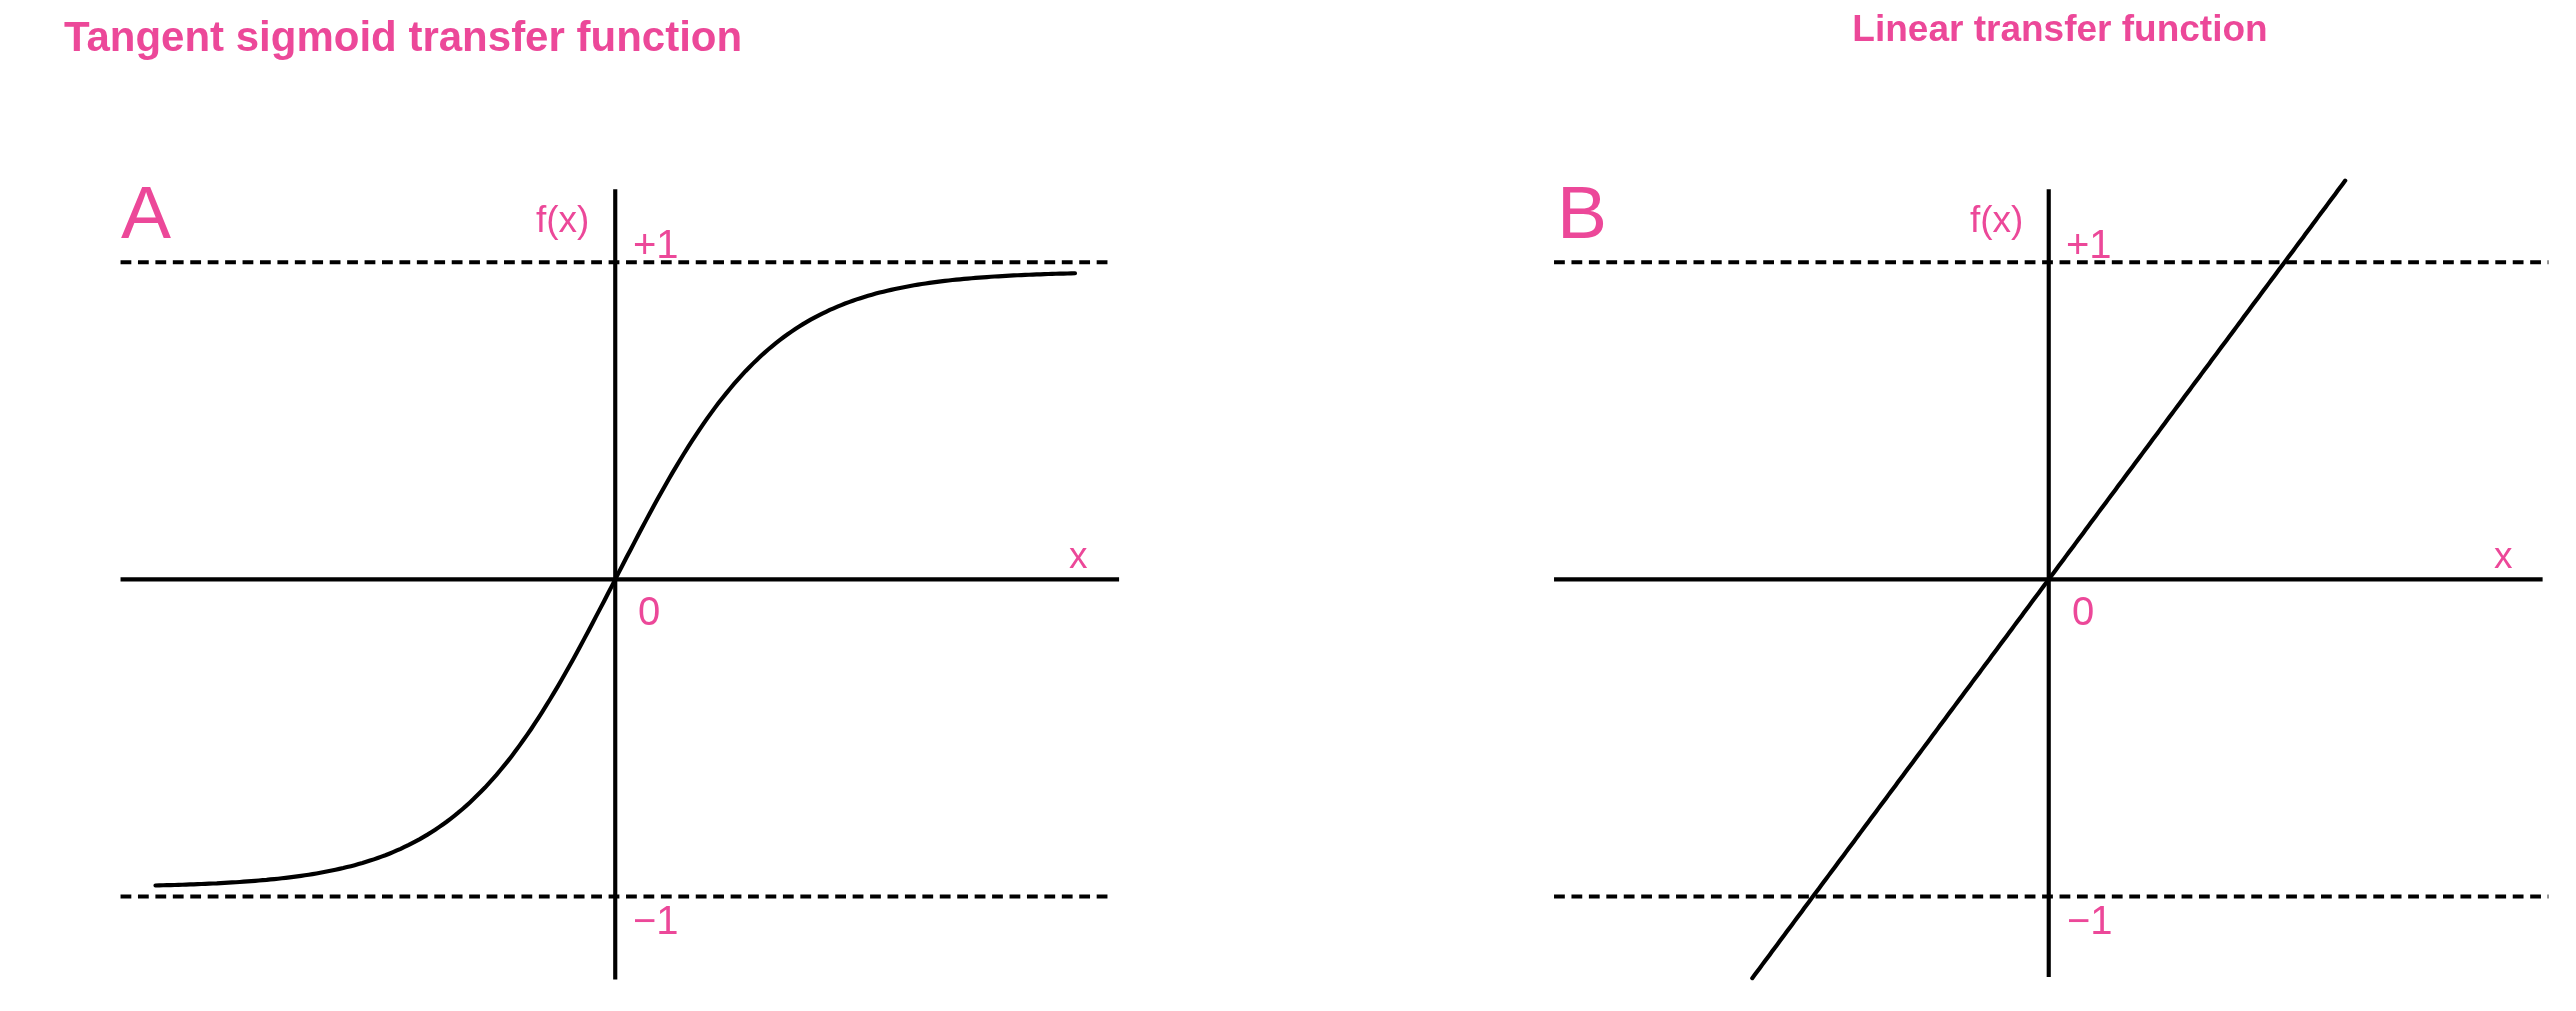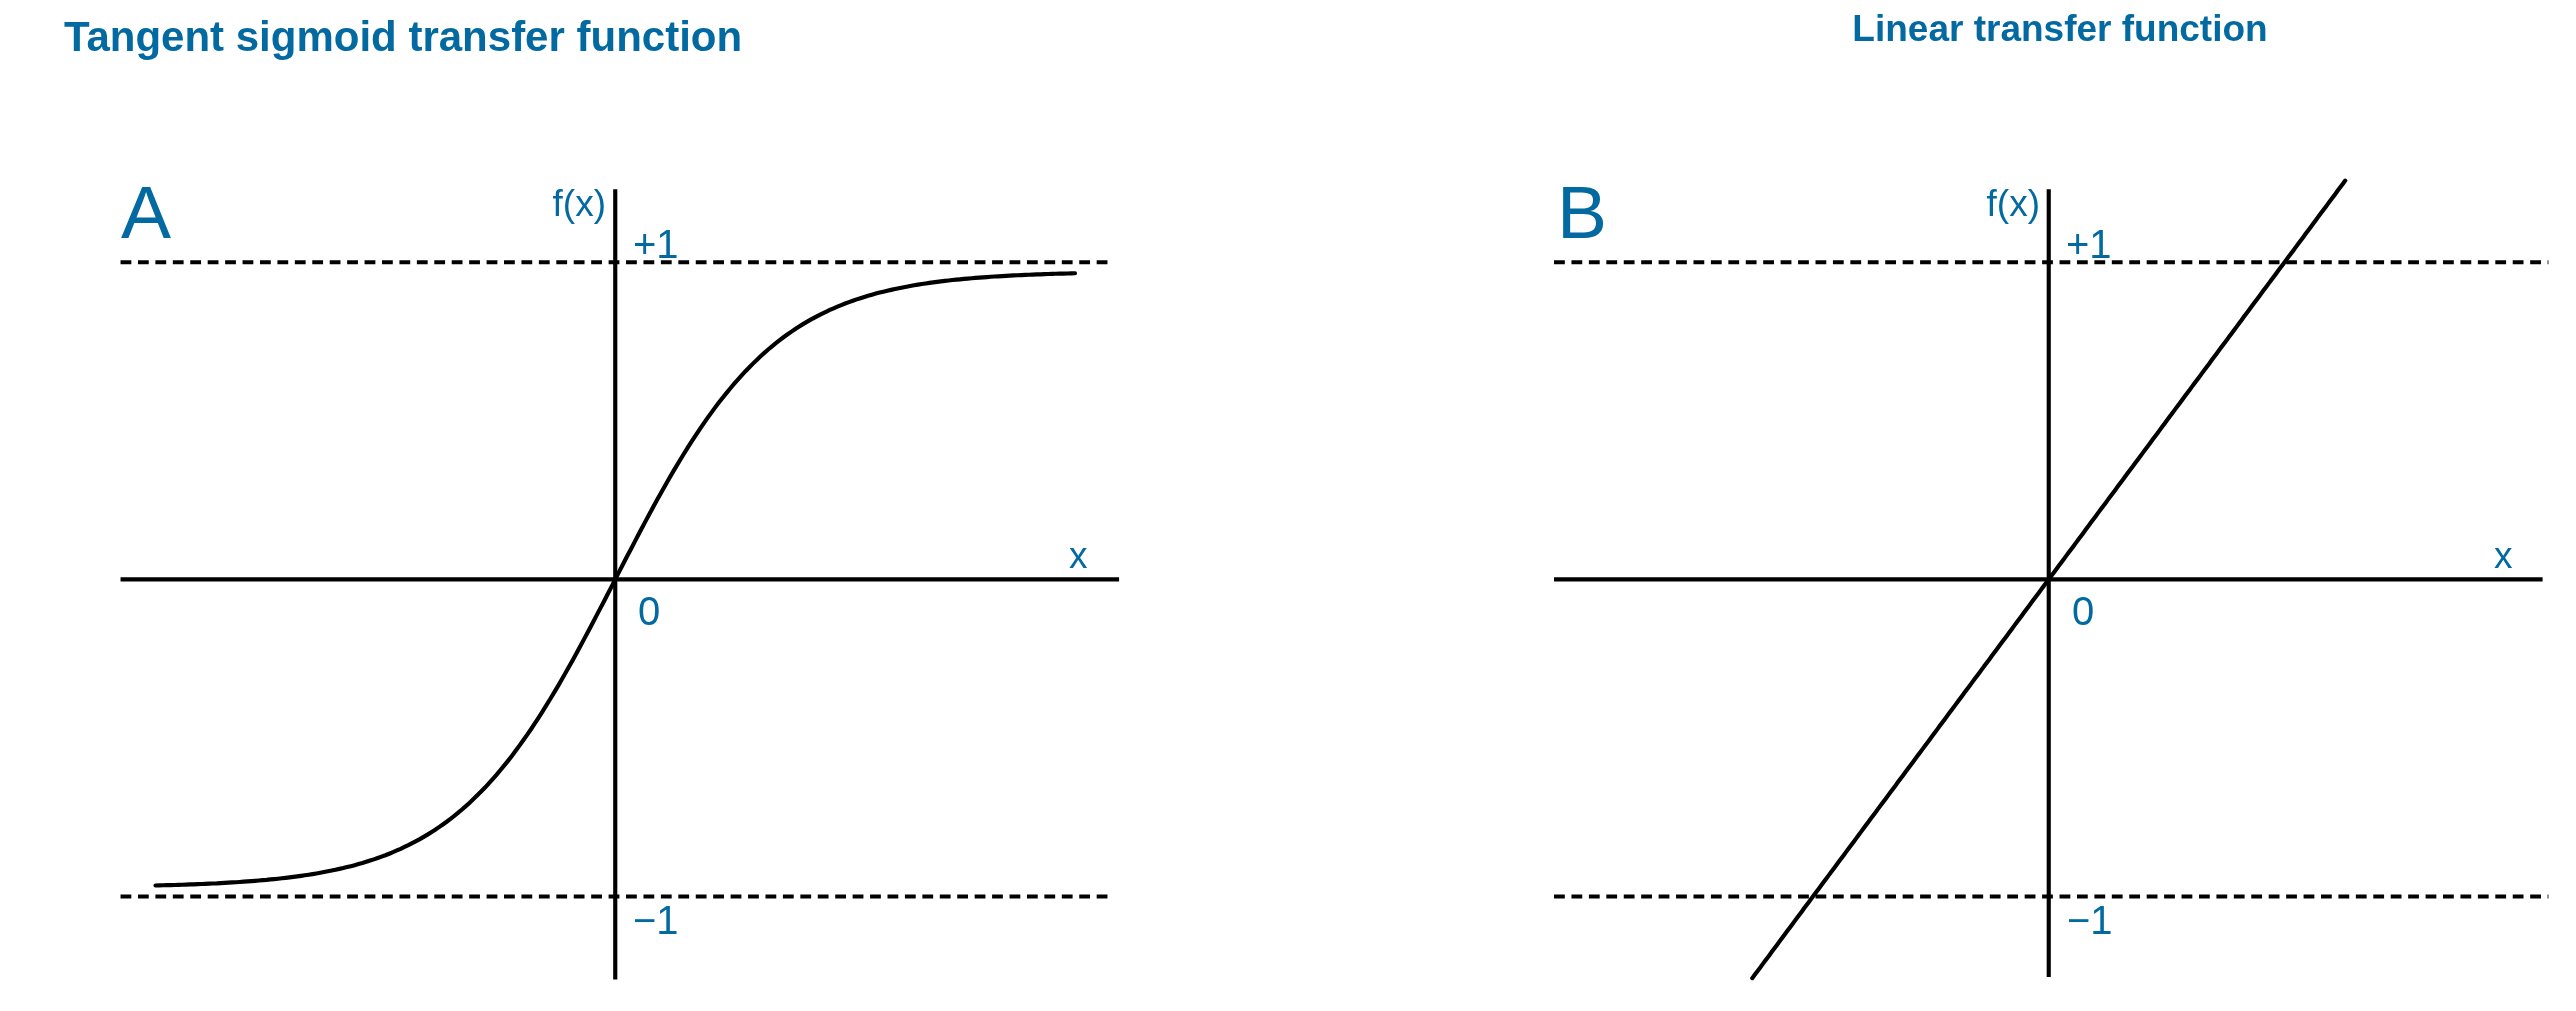--- a/index.html
+++ b/index.html
@@ -6,28 +6,28 @@
   .canvas{
     position:relative;
     width:2576px;
     height:1011px;
     background:#ffffff;
     font-family:"Liberation Sans", sans-serif;
     color:#000000;
     overflow:hidden;
   }
   .figure-svg{position:absolute;left:0;top:0;width:2576px;height:1011px;}
-  .lbl{position:absolute;white-space:nowrap;color:#0369a1;}
+  .lbl{position:absolute;white-space:nowrap;color:#ec4899;}
   .panel-title{font-weight:bold;transform:translateX(-50%);}
   .title-a{left:403px;top:13.3px;font-size:42px;}
   .title-b{left:2060px;top:8.3px;font-size:37px;}
   .panel-letter{font-size:75px;font-weight:400;}
   .letter-a{left:121px;top:169px;}
   .letter-b{left:1557px;top:169px;}
-  .ylab{font-size:37px;width:70px;text-align:right;}
+  .ylab{font-size:37px;width:70px;text-align:left;margin-top:16px;}
   .ylab-a{left:536px;top:183px;}
   .ylab-b{left:1970px;top:183px;}
   .tick{font-size:40px;}
   .plus1-a{left:633px;top:222px;}
   .zero-a{left:638px;top:589px;}
   .minus1-a{left:633px;top:898px;}
   .plus1-b{left:2066px;top:222px;}
   .zero-b{left:2072px;top:589px;}
   .minus1-b{left:2067px;top:898px;}
   .xlab{font-size:37px;}

